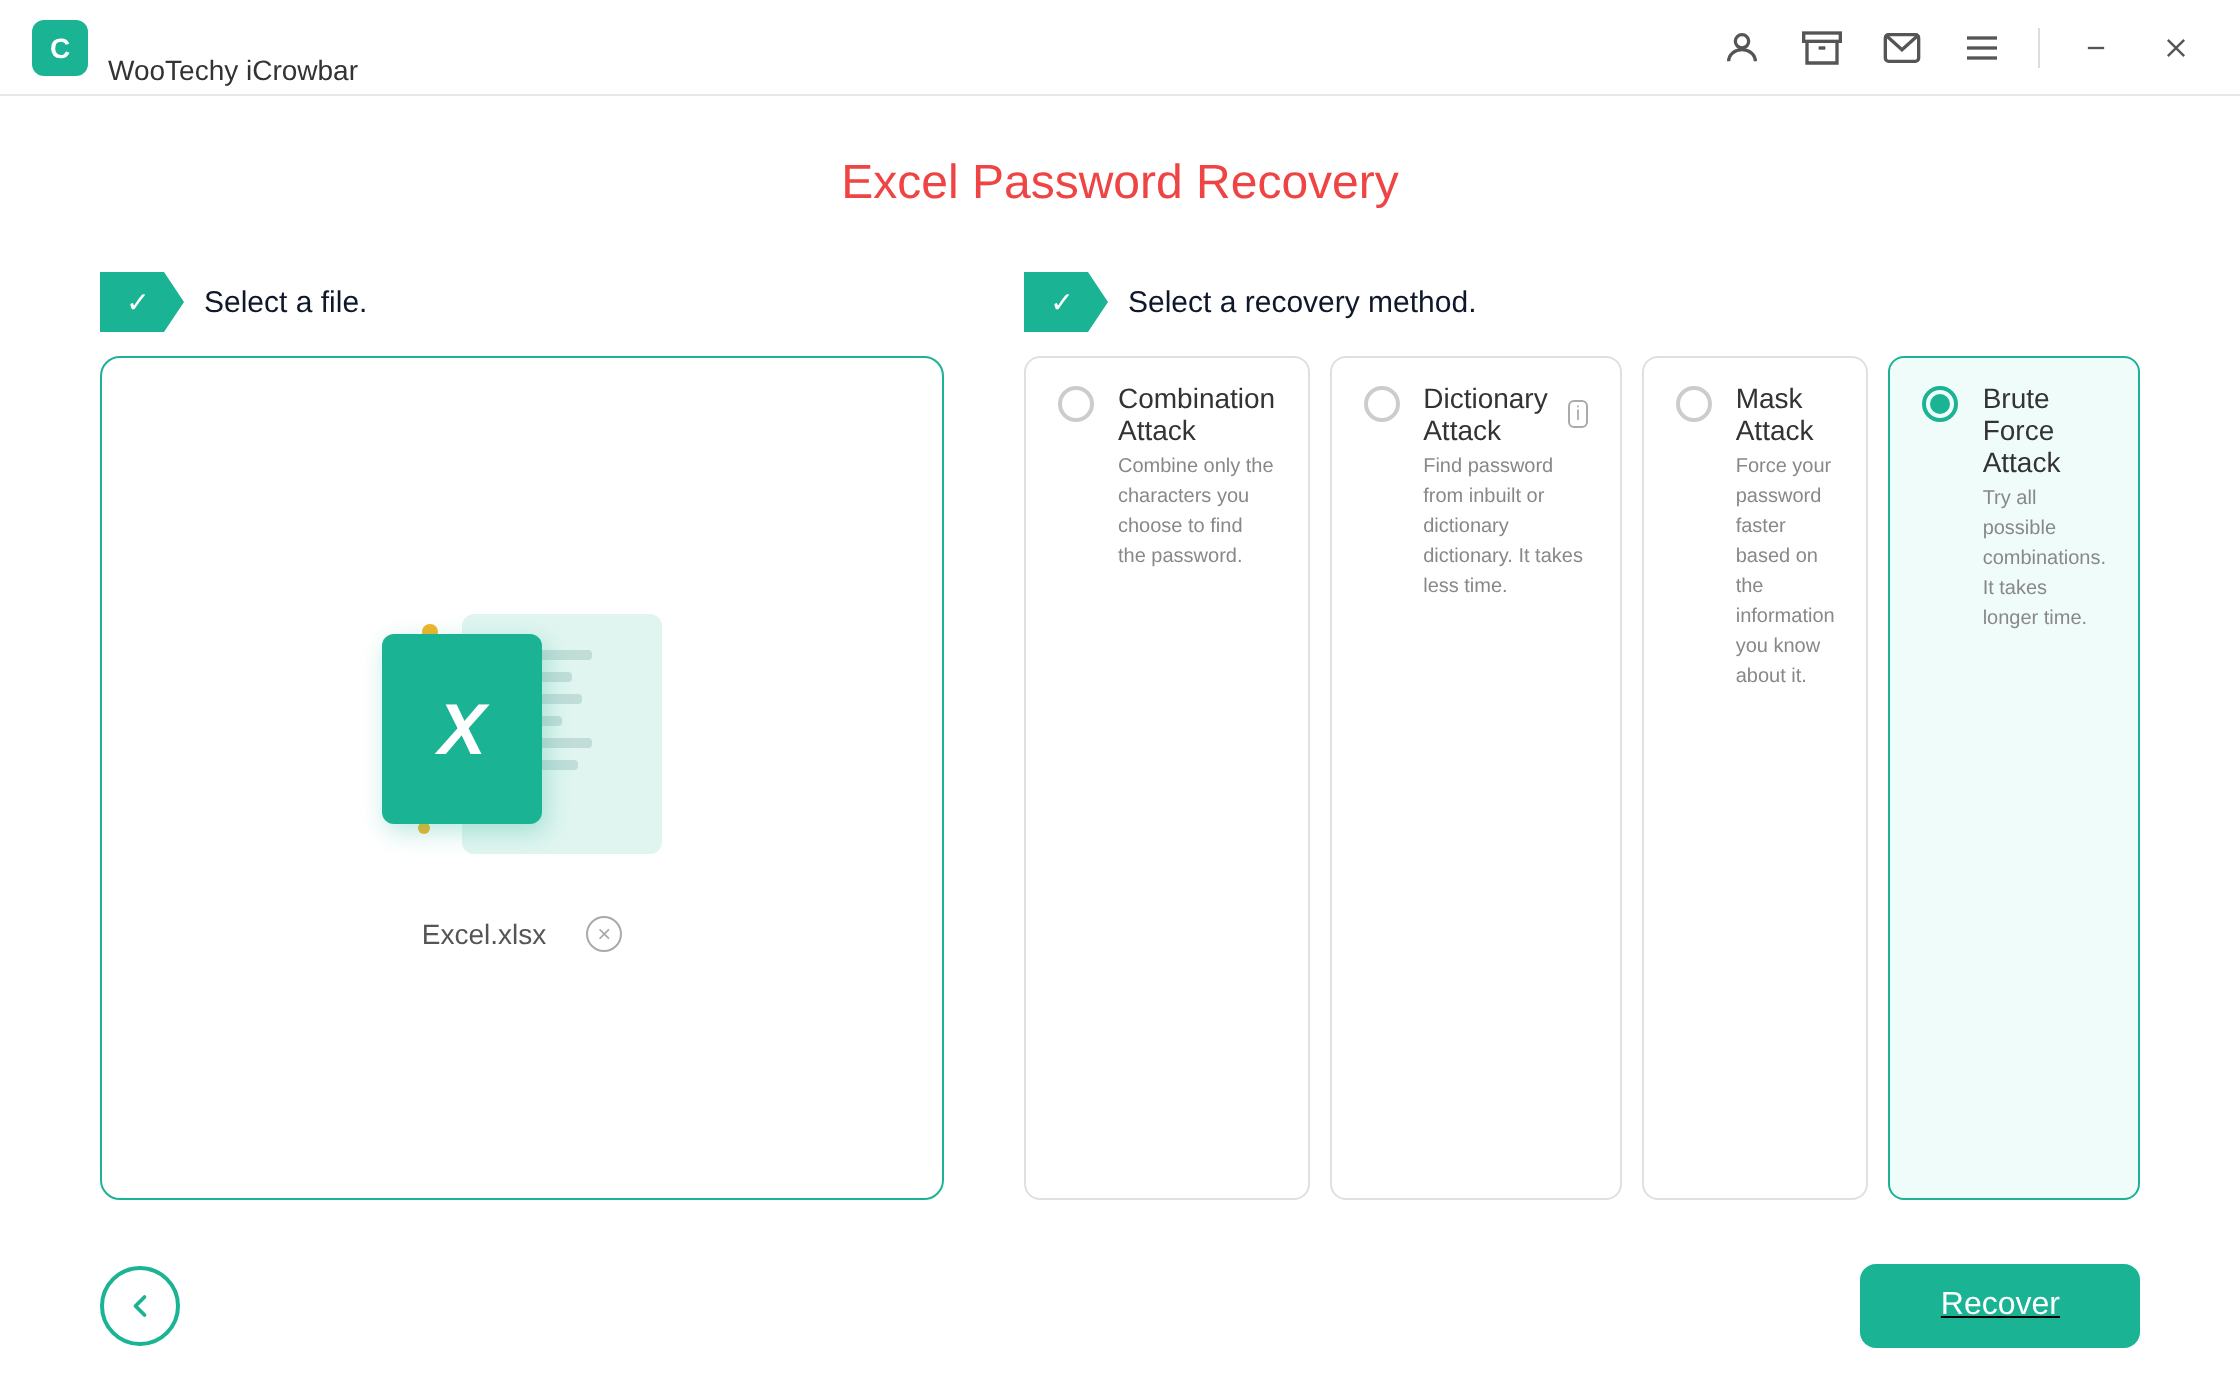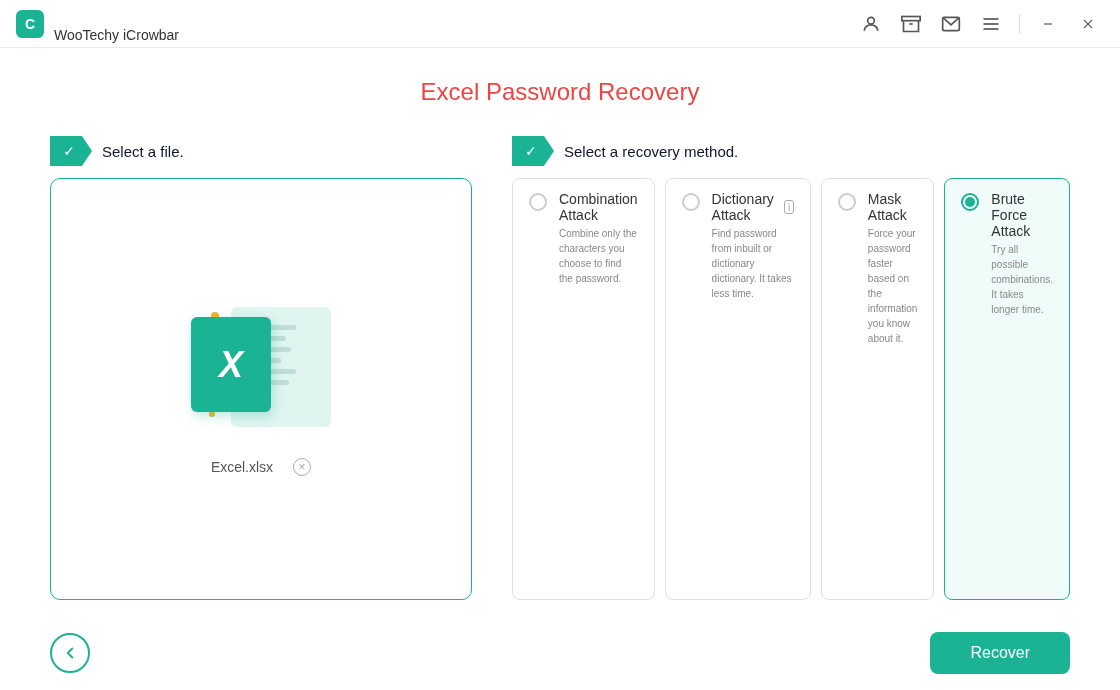--- a/index.html
+++ b/index.html
@@ -301,20 +301,21 @@
       font-style: normal;
     }
 
     
     .footer {
       display: flex;
       align-items: center;
       justify-content: space-between;
       padding: 12px 50px 16px 50px;
       flex-shrink: 0;
+      text-decoration: underline;
     }
 
     .back-btn {
       width: 40px;
       height: 40px;
       border-radius: 50%;
       border: 2px solid #1ab394;
       background: transparent;
       display: flex;
       align-items: center;

